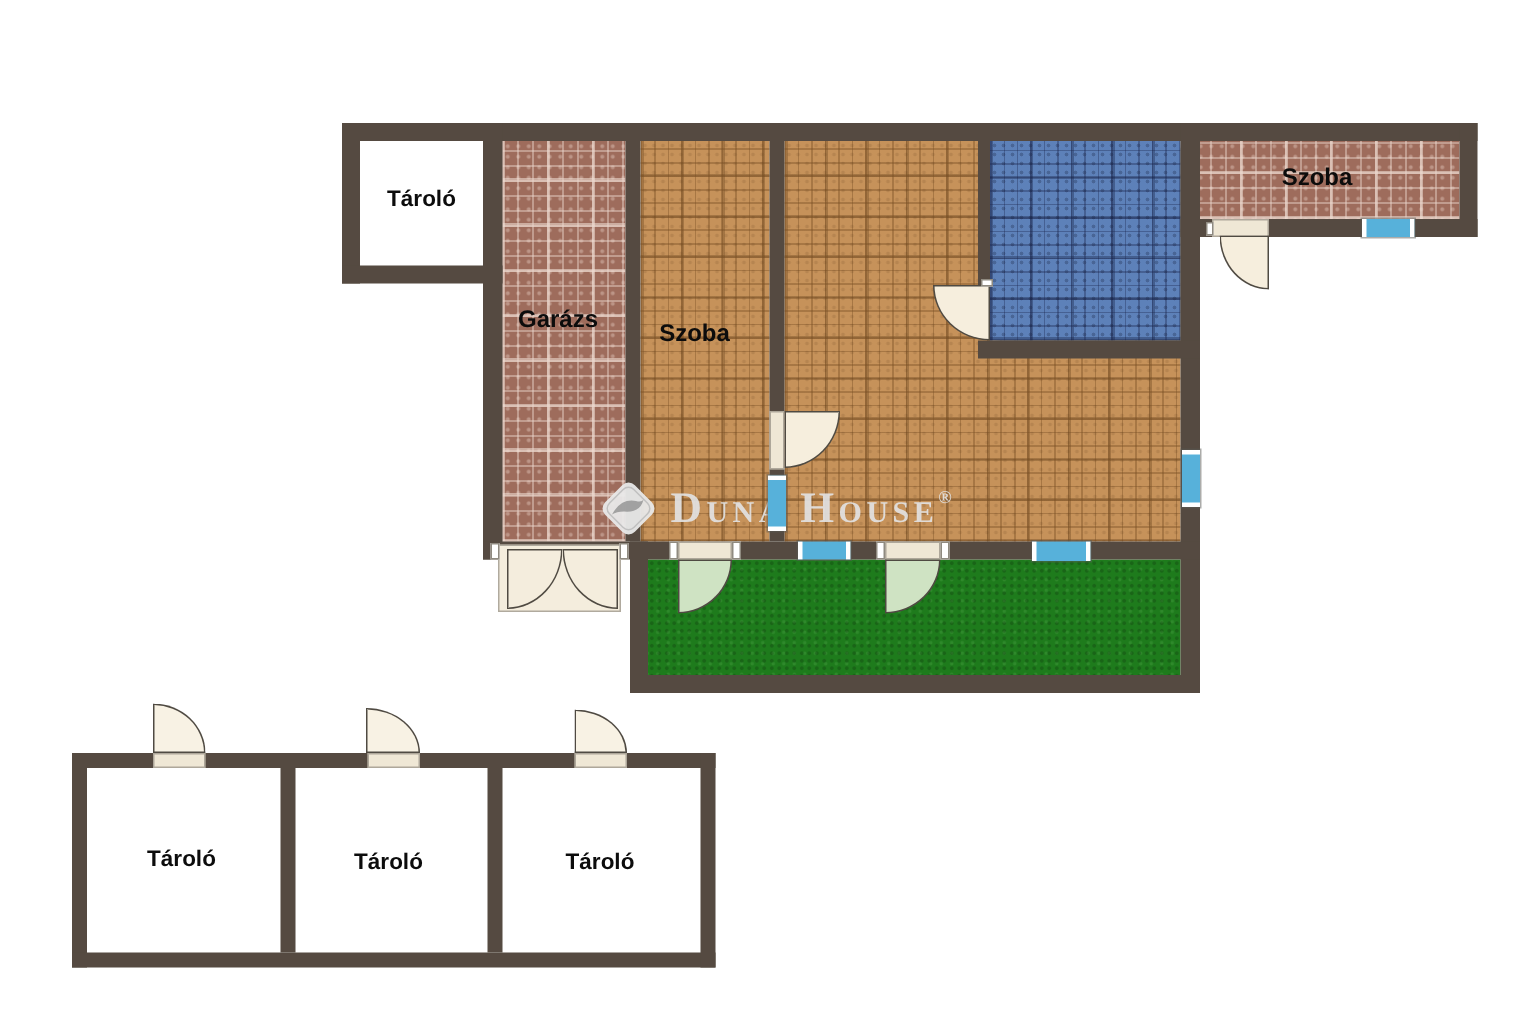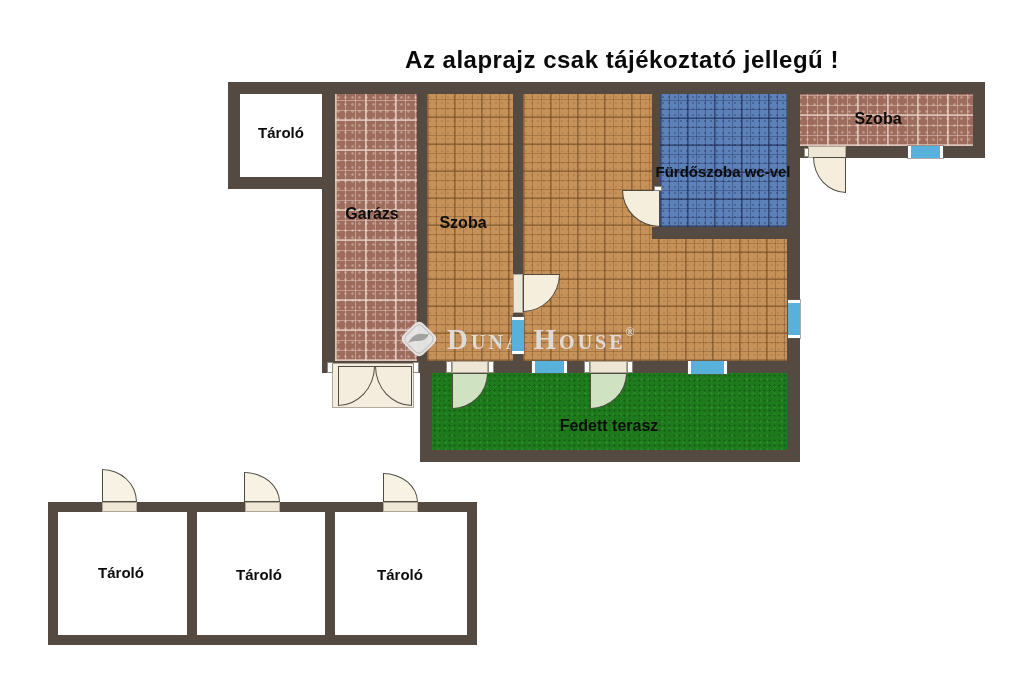--- a/index.html
+++ b/index.html
@@ -58,21 +58,20 @@
            font-variant:small-caps;font-size:29px;letter-spacing:3px;color:rgba(226,226,226,.92);
            white-space:nowrap;}
   .wm-reg{font-size:12px;vertical-align:13px;letter-spacing:0;}
   .wm-logo{position:absolute;z-index:4;}
 </style>
 </head>
 <body>
 
 <div class="plan">
 
-  <div class="title" style="left:272px;top:46px;width:700px;">Az alaprajz csak tájékoztató jellegű !</div>
 
   <div class="fl fl-white" style="left:240px;top:94px;width:82px;height:83px;"></div>
   <div class="fl fl-brick" style="left:335px;top:94px;width:82px;height:267px;"></div>
   <div class="fl fl-orange" style="left:427px;top:94px;width:86px;height:267px;"></div>
   <div class="fl fl-orange" style="left:523px;top:94px;width:264px;height:267px;"></div>
   <div class="fl fl-blue" style="left:660px;top:94px;width:127px;height:133px;z-index:2;"></div>
   <div class="fl fl-brick" style="left:797px;top:94px;width:176px;height:52px;"></div>
   <div class="fl fl-green" style="left:432px;top:373px;width:355px;height:77px;"></div>
 
   <div class="w" style="left:228px;top:82px;width:757px;height:12px;"></div>
@@ -125,23 +124,21 @@
 
   <div class="win win-h" style="left:908px;top:146px;width:35px;height:12px;"></div>
   <div class="win win-v" style="left:512px;top:317px;width:12px;height:37px;"></div>
   <div class="win win-h" style="left:532px;top:361px;width:35px;height:12px;"></div>
   <div class="win win-h" style="left:688px;top:361px;width:39px;height:13px;"></div>
   <div class="win win-v" style="left:788px;top:300px;width:12px;height:38px;"></div>
 
   <div class="lbl" style="left:231px;top:124px;width:100px;font-size:15px;">Tároló</div>
   <div class="lbl" style="left:322px;top:205px;width:100px;font-size:16px;">Garázs</div>
   <div class="lbl" style="left:413px;top:214px;width:100px;font-size:16px;">Szoba</div>
-  <div class="lbl" style="left:573px;top:163px;width:300px;font-size:15px;">Fürdőszoba wc-vel</div>
   <div class="lbl" style="left:828px;top:110px;width:100px;font-size:16px;">Szoba</div>
-  <div class="lbl" style="left:509px;top:417px;width:200px;font-size:16px;">Fedett terasz</div>
 
   <div class="fl fl-white" style="left:58px;top:512px;width:129px;height:123px;"></div>
   <div class="fl fl-white" style="left:197px;top:512px;width:128px;height:123px;"></div>
   <div class="fl fl-white" style="left:335px;top:512px;width:132px;height:123px;"></div>
   <div class="w" style="left:48px;top:502px;width:429px;height:10px;"></div>
   <div class="w" style="left:48px;top:502px;width:10px;height:143px;"></div>
   <div class="w" style="left:48px;top:635px;width:429px;height:10px;"></div>
   <div class="w" style="left:467px;top:502px;width:10px;height:143px;"></div>
   <div class="w" style="left:187px;top:512px;width:10px;height:123px;"></div>
   <div class="w" style="left:325px;top:512px;width:10px;height:123px;"></div>

